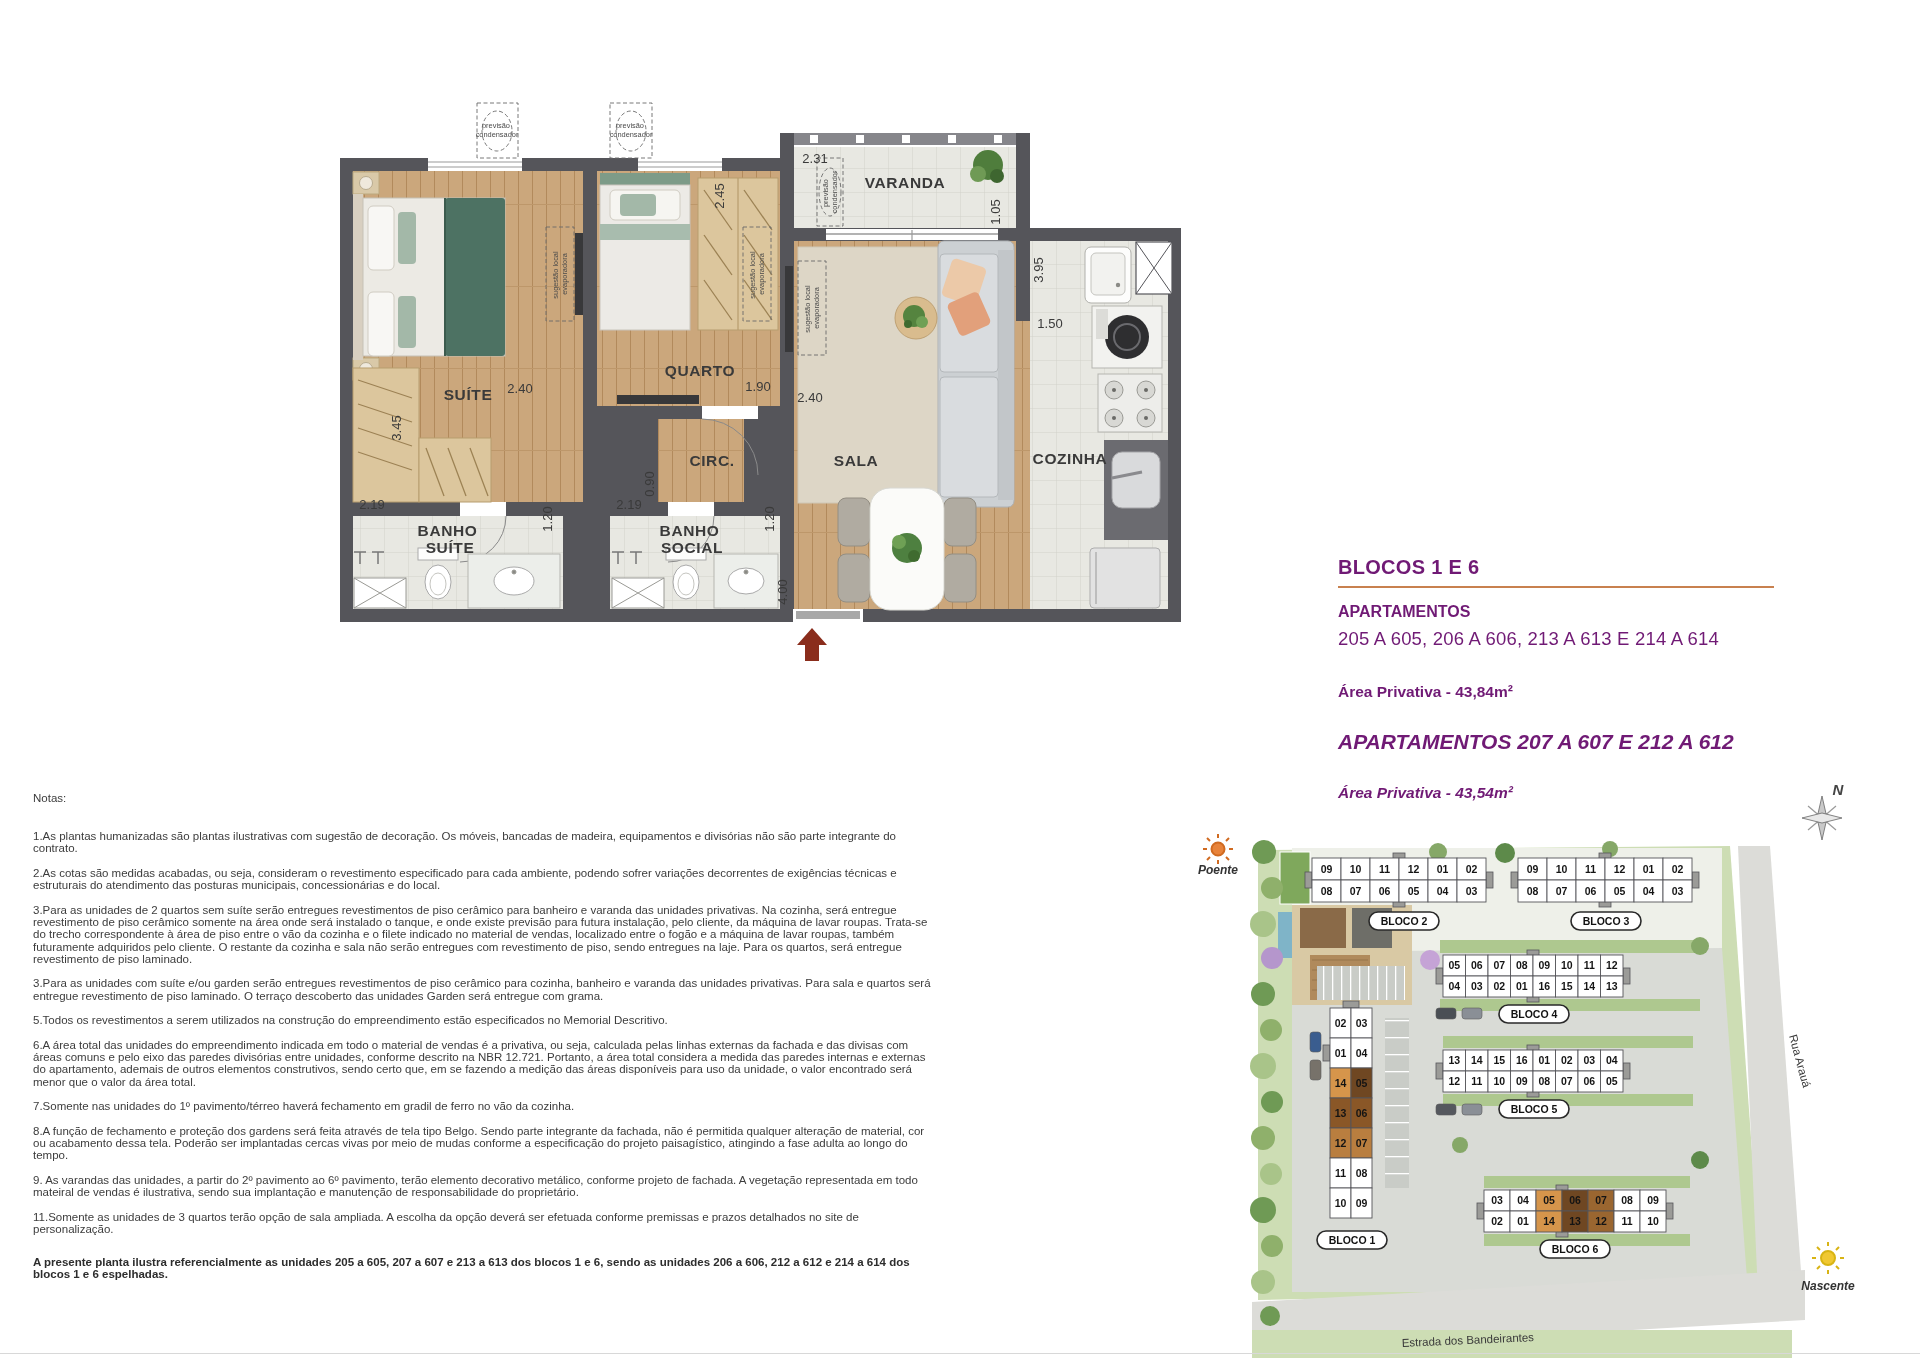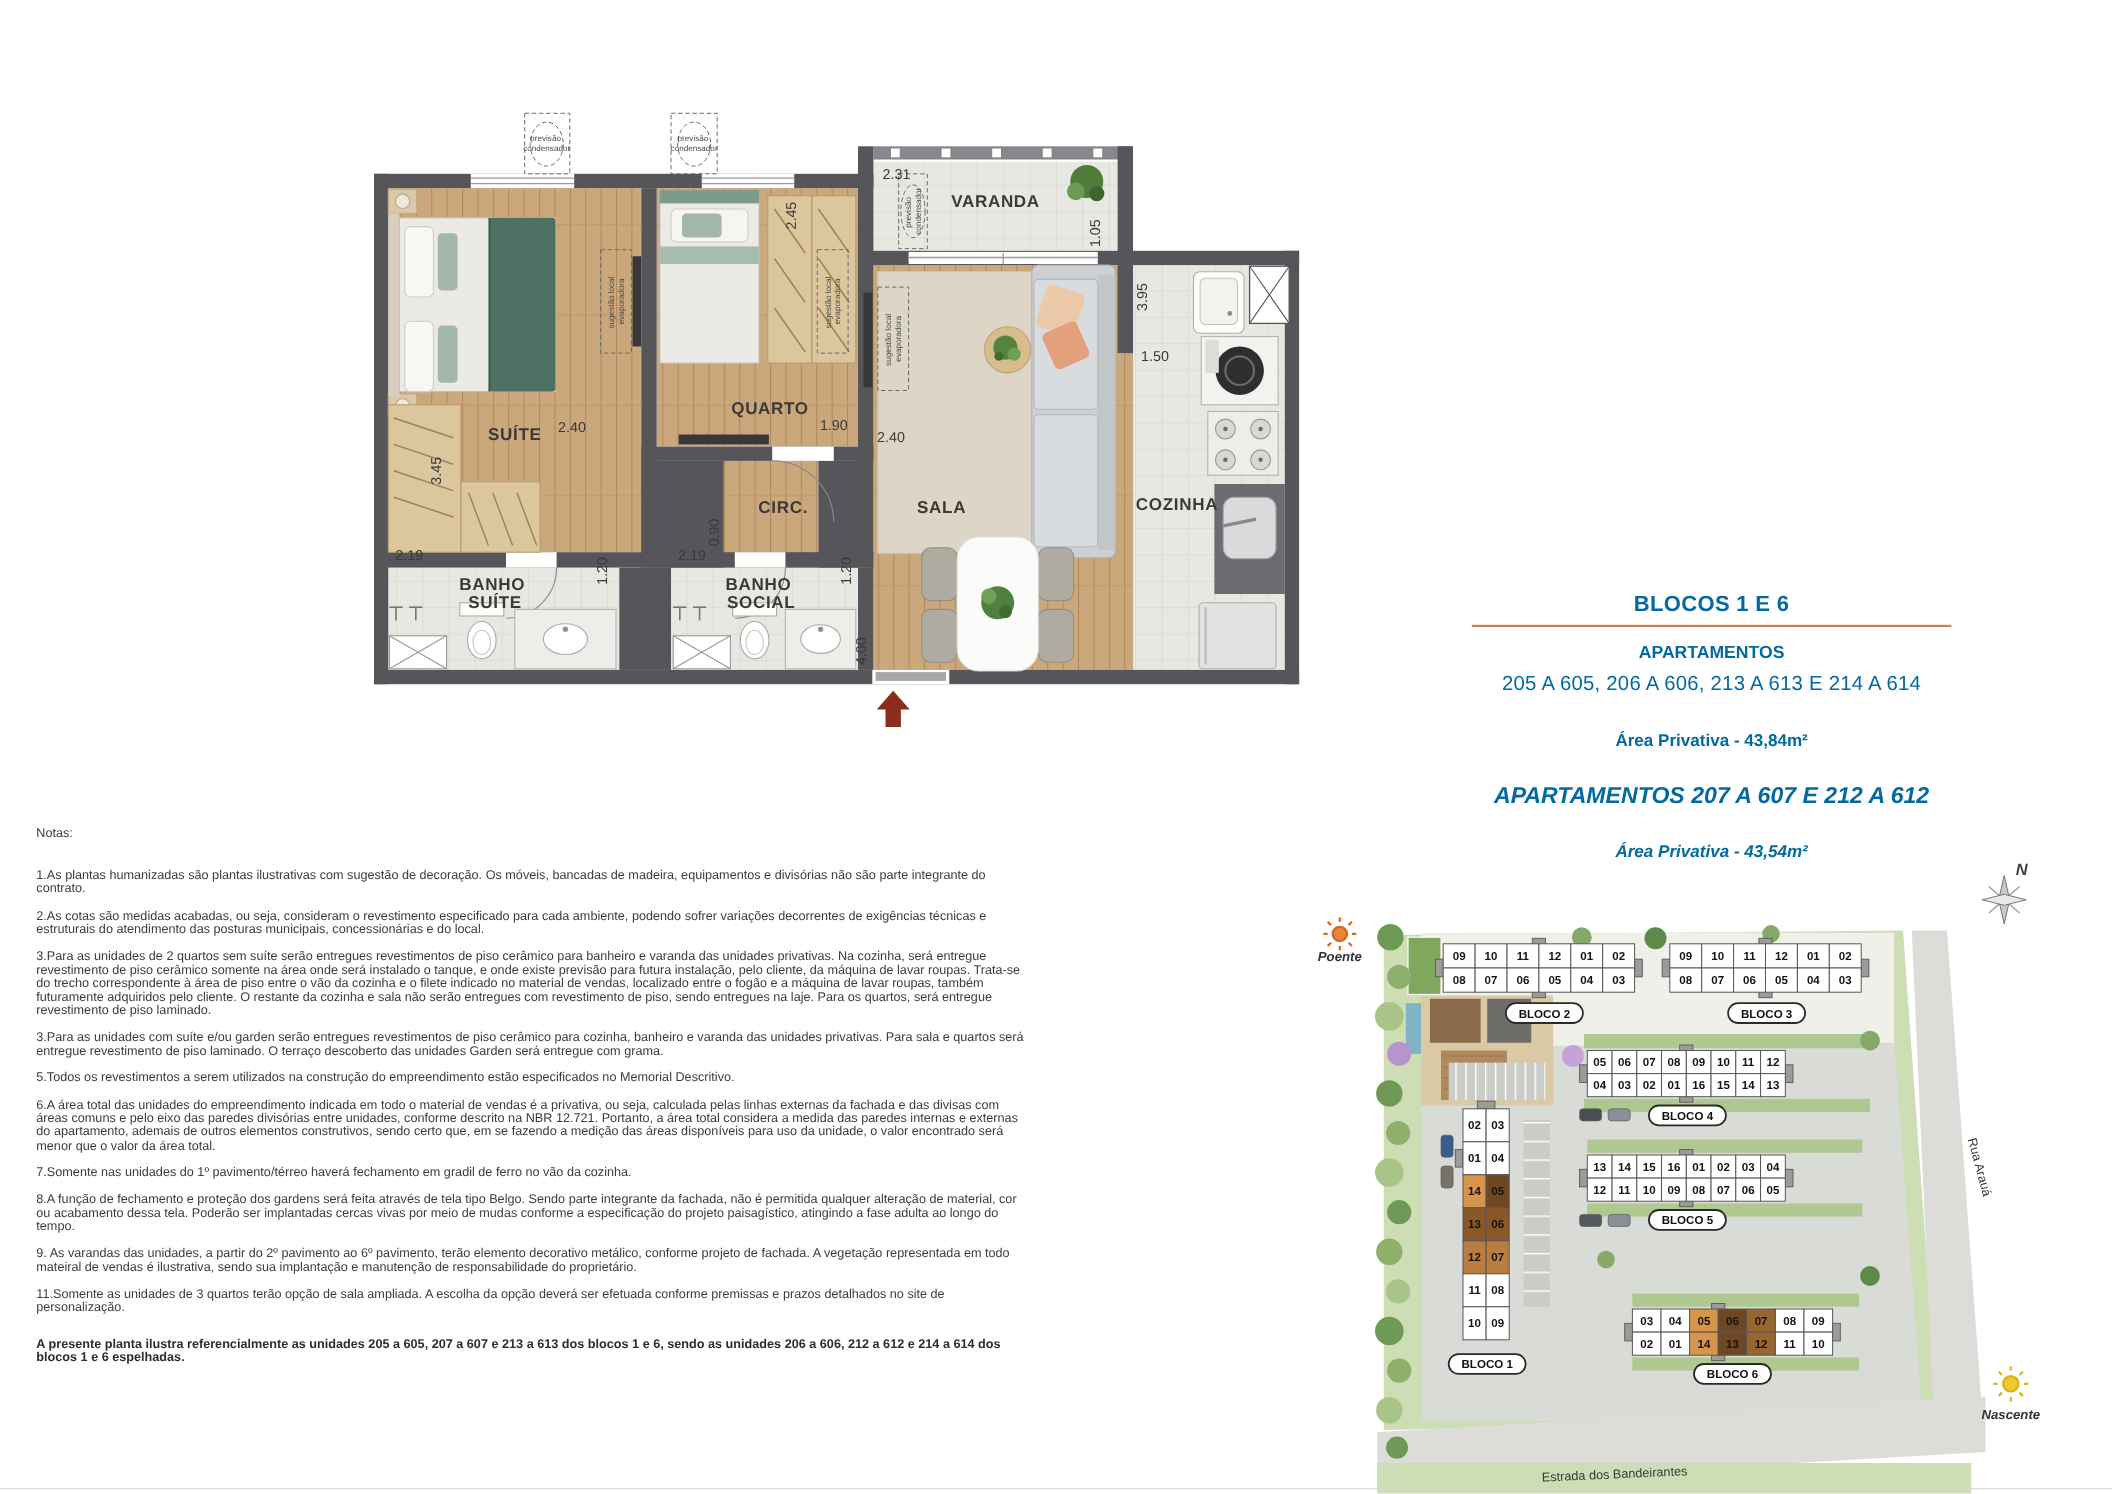--- a/index.html
+++ b/index.html
@@ -9,30 +9,30 @@
   
   .room{font-family:"Liberation Sans",sans-serif;font-weight:bold;font-size:15.5px;fill:#3a3a3a;letter-spacing:.6px;}
   .dim{font-family:"Liberation Sans",sans-serif;font-size:13px;fill:#3a3a3a;}
   .tiny{font-family:"Liberation Sans",sans-serif;font-size:7.4px;fill:#4a4a4a;}
   .unit-num{font-family:"Liberation Sans",sans-serif;font-weight:bold;font-size:10.5px;fill:#141414;}
   .bloco-label{font-family:"Liberation Sans",sans-serif;font-weight:bold;font-size:10.5px;fill:#111;}
   .sun-label{font-family:"Liberation Sans",sans-serif;font-weight:bold;font-style:italic;font-size:12px;fill:#333;}
   .road-label{font-family:"Liberation Sans",sans-serif;font-size:11.5px;fill:#3a3a3a;}
   .compass-n{font-family:"Liberation Sans",sans-serif;font-weight:bold;font-style:italic;font-size:15px;fill:#444;}
   
-  .title-block{position:absolute;left:1338px;top:538px;width:436px;text-align:center;color:#0369a1;}
+  .title-block{position:absolute;left:1338px;top:556px;width:436px;text-align:left;color:#701a75;}
   .tb-main{font-size:20px;font-weight:bold;letter-spacing:.3px;}
   .tb-rule{border:none;border-top:2px solid #C8814F;margin:7px 0 0 0;}
   .tb-sub{font-size:16px;font-weight:bold;margin-top:15px;}
   .tb-units{font-size:18.5px;font-weight:normal;margin-top:7px;letter-spacing:.2px;}
   .tb-area{font-size:15.5px;font-weight:bold;margin-top:33px;}
   .tb-apt2{font-size:21px;font-weight:bold;font-style:italic;margin-top:29px;}
   .tb-area2{font-size:15.5px;font-weight:bold;font-style:italic;margin-top:30px;}
   
-  .notes{position:absolute;left:33px;top:752px;width:905px;font-size:11.5px;line-height:1.06;color:#3c3c3c;}
+  .notes{position:absolute;left:33px;top:792px;width:905px;font-size:11.5px;line-height:1.06;color:#3c3c3c;}
   .notes .heading{margin:0 0 26px 0;}
   .notes p{margin:0 0 12.5px 0;}
   .notes .footer{font-weight:bold;color:#2d2d2d;margin-top:21px;}
   .edge-line{position:absolute;left:0;top:1353px;width:1920px;height:1px;background:#d8d8d8;}
 </style>
 </head>
 <body>
 
 <div class="page">
 

